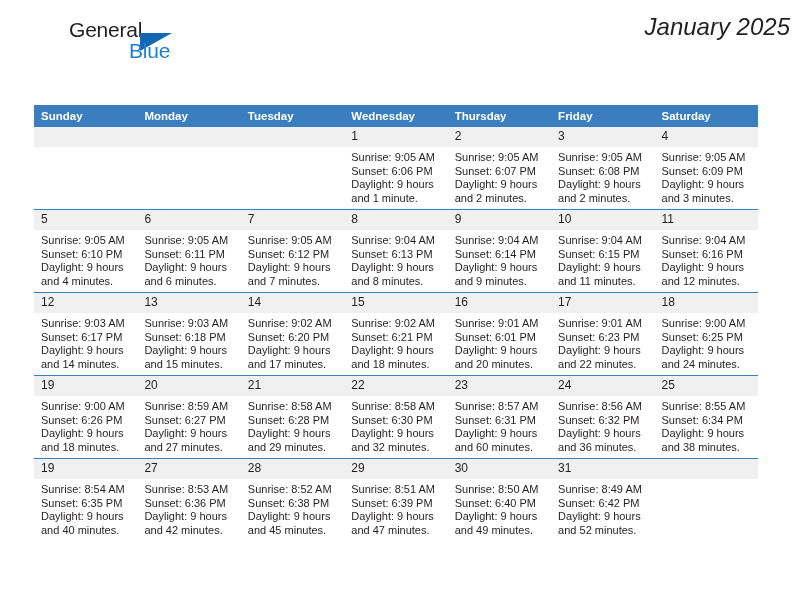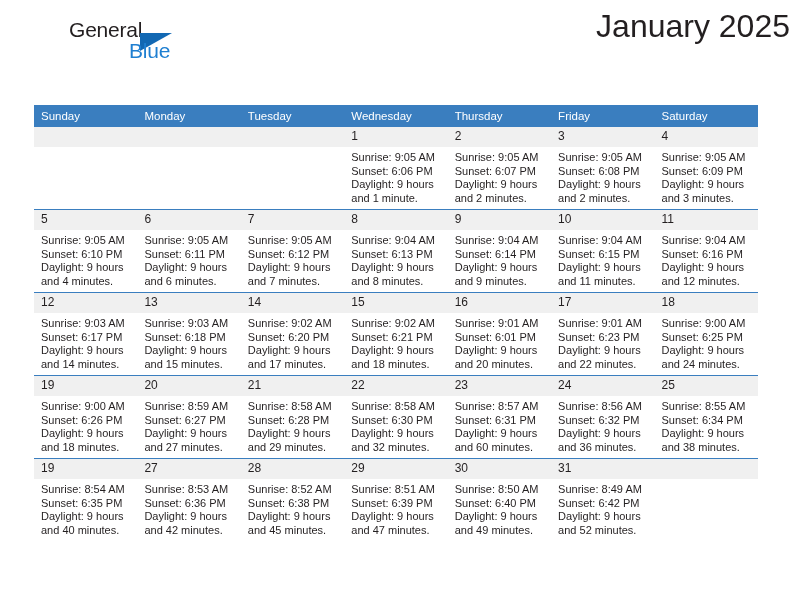--- a/index.html
+++ b/index.html
@@ -67,24 +67,25 @@
     white-space: nowrap;
   }
 
   .titles {
     position: absolute;
     right: 0;
     top: 0;
     text-align: right;
   }
   .cal-title {
-    font-size: 32px;
+    font-size: 24px;
     color: #231f20;
     line-height: 31px;
     white-space: nowrap;
+    font-style: italic;
   }
   .cal-sub {
     margin-top: 5px;
     font-size: 13.5px;
     color: #231f20;
     line-height: 16px;
     white-space: nowrap;
   }
 
   
@@ -93,21 +94,21 @@
     left: 34px;
     top: 105px;
     width: 724px;
     border-collapse: collapse;
     table-layout: fixed;
   }
   .calendar th {
     background: #3a7ebf;
     color: #ffffff;
     font-size: 11.5px;
-    font-weight: normal;
+    font-weight: bold;
     text-align: left;
     padding: 5px 0 5px 7px;
     height: 11px;
     border: none;
   }
   .calendar td {
     vertical-align: top;
     padding: 0;
     border: none;
     border-top: 1.3px solid #3a7ebf;

